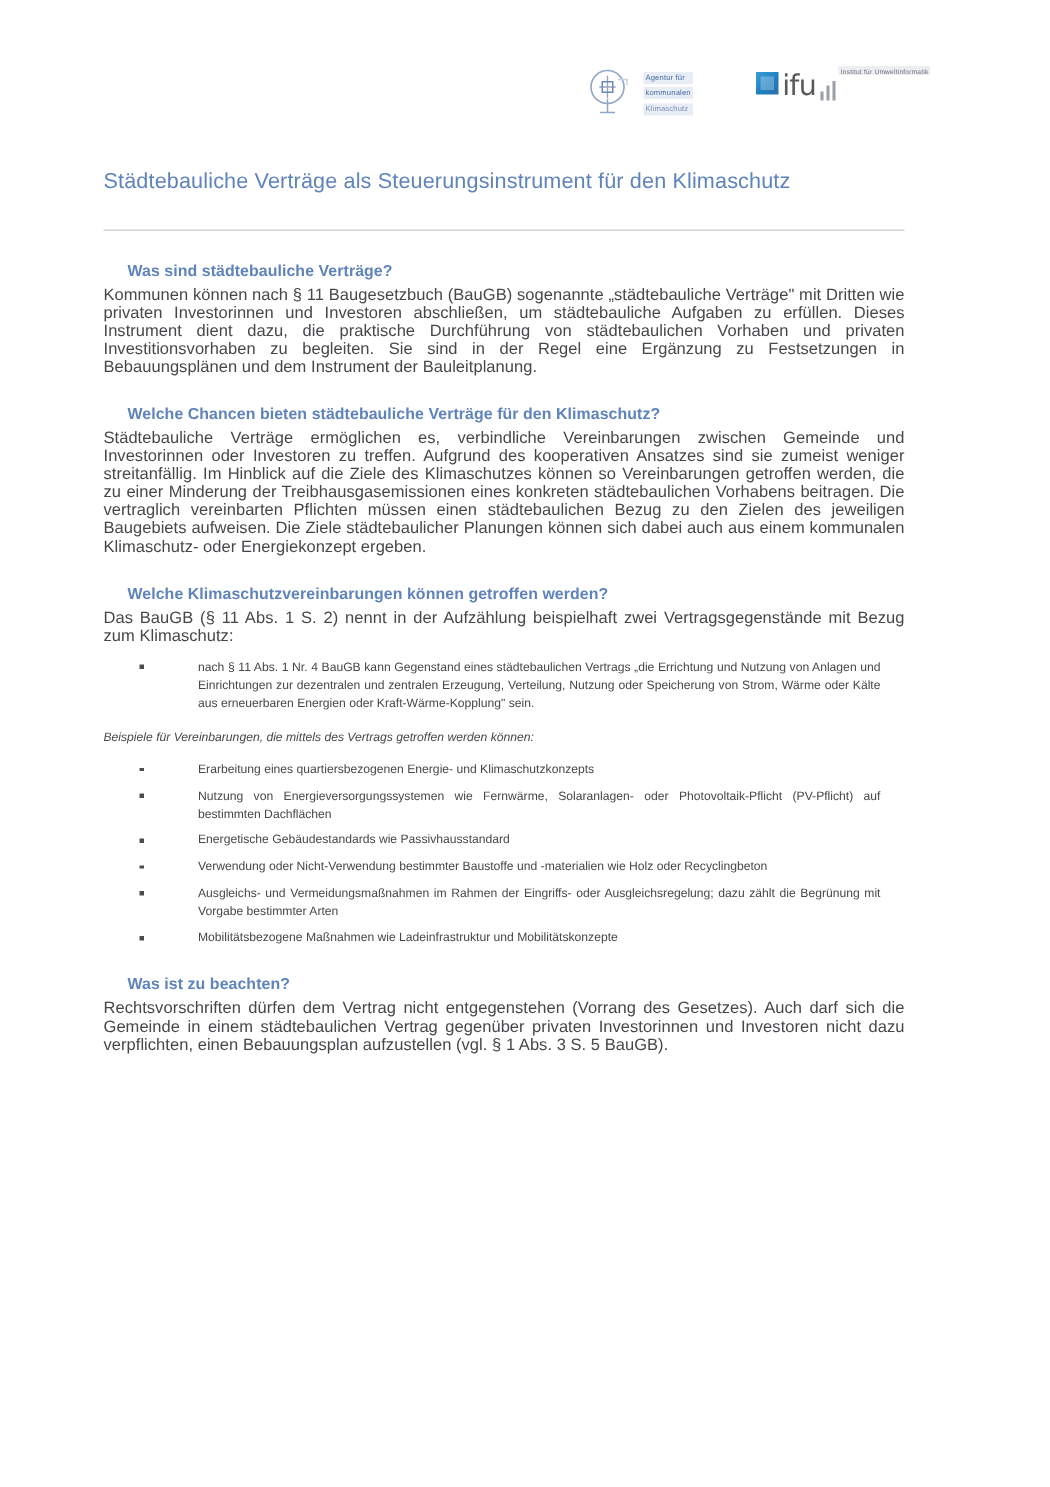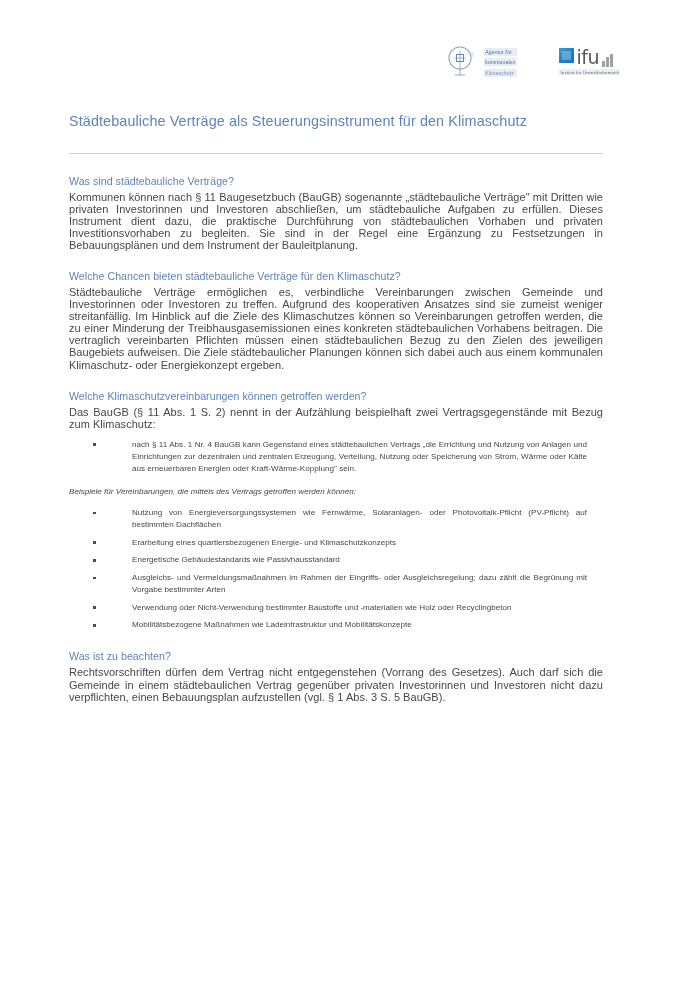--- a/index.html
+++ b/index.html
@@ -59,21 +59,21 @@
     background: #e7ecf5;
     padding: 1px 2px 1px 1px;
     filter: blur(0.25px);
   }
   .akk-line.l1 { color: #4a6fa8; }
   .akk-line.l2 { color: #4a6fa8; }
   .akk-line.l3 { color: #7d93b8; }
 
   .logo-ifu {
     display: flex;
-    flex-direction: column;
+    flex-direction: row;
     align-items: flex-start;
     gap: 2px;
   }
   .ifu-row {
     display: flex;
     align-items: flex-end;
     gap: 2px;
     height: 23px;
   }
   .ifu-cube {
@@ -150,24 +150,24 @@
   }
 
   section.block {
     margin-top: 18px;
   }
   section.block:first-of-type {
     margin-top: 20px;
   }
 
   h2.sec-head {
-    margin: 0 0 3px 0;
+    margin: 0 0 3px 16px;
     font-size: 10.6px;
     line-height: 14px;
-    font-weight: 400;
+    font-weight: 700;
     color: #5f83bb;
     letter-spacing: 0.05px;
     filter: blur(0.4px);
   }
 
   p.body {
     margin: 0;
     font-size: 11px;
     line-height: 12.1px;
     text-align: justify;
@@ -274,25 +274,25 @@
       <h2 class="sec-head">Welche Klimaschutzvereinbarungen können getroffen werden?</h2>
       <p class="body">Das BauGB (§ 11 Abs. 1 S. 2) nennt in der Aufzählung beispielhaft zwei Vertragsgegenstände mit Bezug zum Klimaschutz:</p>
 
       <ul class="bullets">
         <li>nach § 11 Abs. 1 Nr. 4 BauGB kann Gegenstand eines städtebaulichen Vertrags „die Errichtung und Nutzung von Anlagen und Einrichtungen zur dezentralen und zentralen Erzeugung, Verteilung, Nutzung oder Speicherung von Strom, Wärme oder Kälte aus erneuerbaren Energien oder Kraft-Wärme-Kopplung" sein.</li>
       </ul>
 
       <p class="intro-line">Beispiele für Vereinbarungen, die mittels des Vertrags getroffen werden können:</p>
 
       <ul class="bullets wide">
+        <li>Erarbeitung eines quartiersbezogenen Energie- und Klimaschutzkonzepts</li>
         <li>Nutzung von Energieversorgungssystemen wie Fernwärme, Solaranlagen- oder Photovoltaik-Pflicht (PV-Pflicht) auf bestimmten Dachflächen</li>
-        <li>Erarbeitung eines quartiersbezogenen Energie- und Klimaschutzkonzepts</li>
         <li>Energetische Gebäudestandards wie Passivhausstandard</li>
+        <li>Verwendung oder Nicht-Verwendung bestimmter Baustoffe und -materialien wie Holz oder Recyclingbeton</li>
         <li>Ausgleichs- und Vermeidungsmaßnahmen im Rahmen der Eingriffs- oder Ausgleichsregelung; dazu zählt die Begrünung mit Vorgabe bestimmter Arten</li>
-        <li>Verwendung oder Nicht-Verwendung bestimmter Baustoffe und -materialien wie Holz oder Recyclingbeton</li>
         <li>Mobilitätsbezogene Maßnahmen wie Ladeinfrastruktur und Mobilitätskonzepte</li>
       </ul>
     </section>
 
     <section class="block">
       <h2 class="sec-head">Was ist zu beachten?</h2>
       <p class="body">Rechtsvorschriften dürfen dem Vertrag nicht entgegenstehen (Vorrang des Gesetzes). Auch darf sich die Gemeinde in einem städtebaulichen Vertrag gegenüber privaten Investorinnen und Investoren nicht dazu verpflichten, einen Bebauungsplan aufzustellen (vgl. § 1 Abs. 3 S. 5 BauGB).</p>
     </section>
 
   </div>

